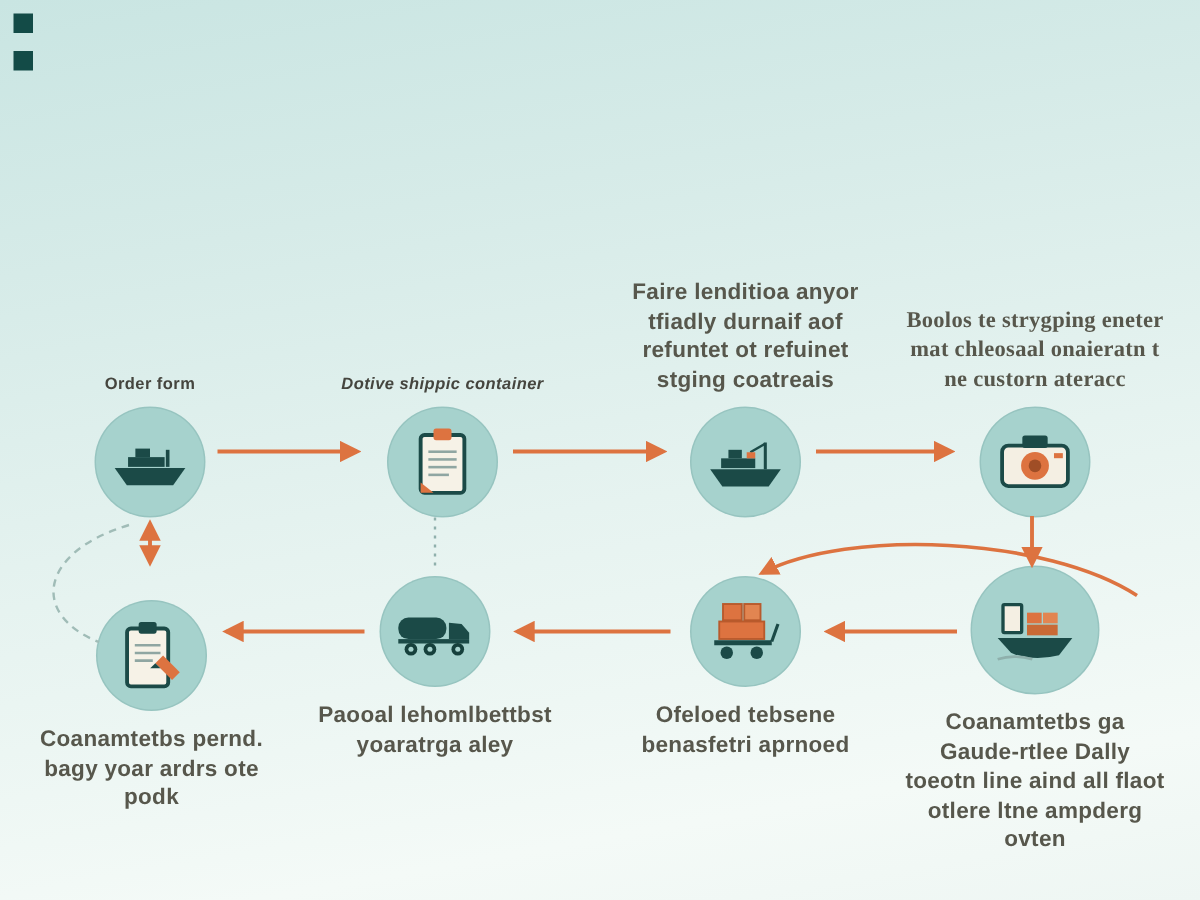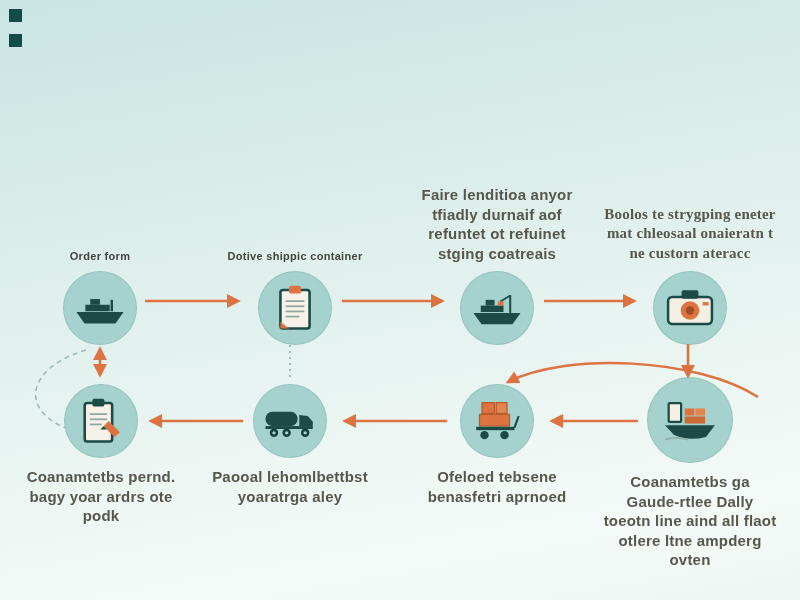--- a/index.html
+++ b/index.html
@@ -16,23 +16,23 @@
   .node.top .label{height:48px;display:flex;align-items:flex-end;justify-content:center;margin-bottom:8px;}
   .label{max-width:176px;text-align:center;font-weight:bold;font-size:15px;line-height:1.3;
          color:#57574c;letter-spacing:.2px;}
   .label.big{font-size:11px;color:#45453e;letter-spacing:.3px;}
   .circle{width:74px;height:74px;border-radius:50%;background:#a6d2cd;flex:0 0 auto;
           display:flex;align-items:center;justify-content:center;
           box-shadow:inset 0 0 0 1px rgba(23,79,77,.10);}
   .circle.lg{width:86px;height:86px;margin-top:-7px;}
   .node.bottom .label{margin-top:9px;}
   
-  .t1{left:5px;top:215px;}  .t2{left:200px;top:215px;}
+  .t1{left:5px;top:215px;}  .t2{left:200px;top:215px;font-style:italic;}
   .t3{left:402px;top:215px;}.t4{left:595px;top:215px;font-family:Liberation Serif, serif;}
-  .b1{left:6px;top:384px;}  .b2{left:195px;top:384px;}
+  .b1{left:6px;top:400px;}  .b2{left:195px;top:384px;}
   .b3{left:402px;top:384px;justify-content:center;}.b4{left:595px;top:384px;}
 </style>
 </head>
 <body>
 
 <div class="stage">
 
   <div class="corner c1"></div>
   <div class="corner c2"></div>
 

